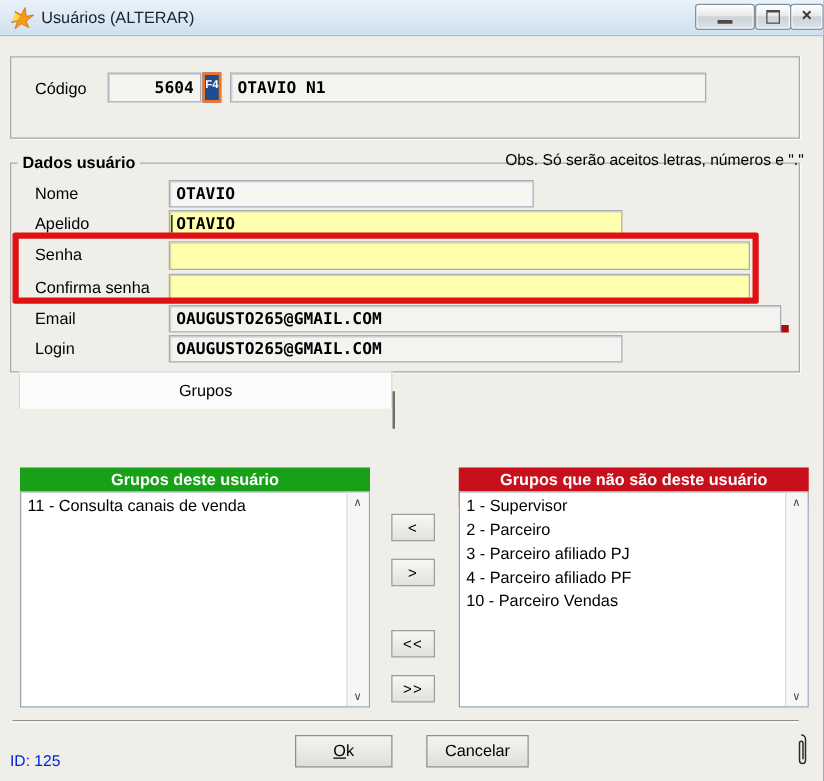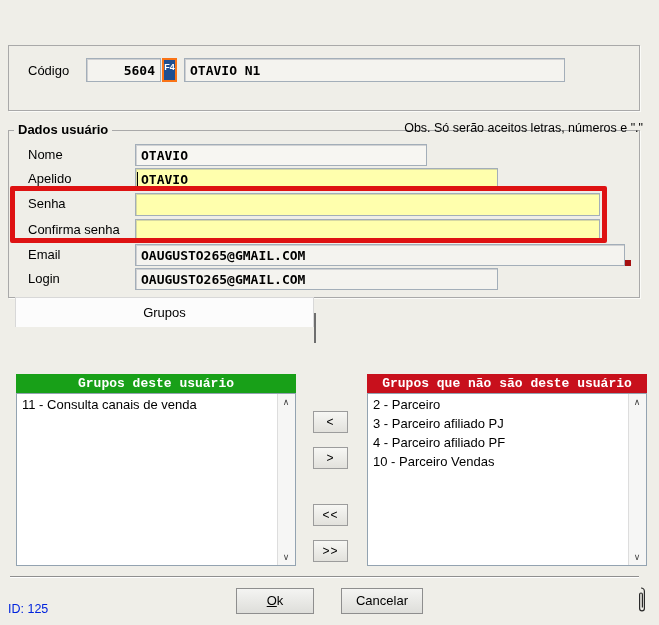--- a/index.html
+++ b/index.html
@@ -45,21 +45,21 @@
     box-sizing:border-box;border:5px solid #DE1212;border-radius:2px;pointer-events:none;}
   .red-dot{position:absolute;left:625px;top:260px;width:6px;height:6px;background:#A61010;}
   
   .tab{position:absolute;box-sizing:border-box;background:#FBFBFA;border:1px solid #D8D8D8;
     text-align:center;cursor:pointer;}
   .tab-grupos{left:15px;top:297px;width:299px;height:30px;line-height:29px;border-bottom:none;background:#FCFCFC;}
   .tab-web{left:316px;top:317px;width:329px;height:26px;line-height:25px;background:#F7F7F6;}
   .tab-divider{position:absolute;left:314px;top:313px;width:2px;height:30px;background:#6E6E6E;}
   
   .list-header{position:absolute;box-sizing:border-box;height:31px;color:#fff;font-weight:bold;
-    text-align:center;line-height:19px;font-size:13px;font-family:Liberation Mono, monospace;}
+    text-align:center;line-height:19px;font-size:13px;}
   .hdr-member{left:16px;top:374px;width:280px;background:#18A018;}
   .hdr-nonmember{left:367px;top:374px;width:280px;background:#C8101C;}
   .listbox{position:absolute;box-sizing:border-box;width:280px;height:173px;top:393px;
     background:#fff;border:1px solid #93A3B1;overflow:hidden;}
   .lb-member{left:16px;}
   .lb-nonmember{left:367px;}
   .list-items{position:absolute;left:0;top:0;right:17px;bottom:0;padding:1px 0;}
   .list-item{padding:1px 5px;line-height:17px;white-space:nowrap;cursor:default;}
   .scrollbar{position:absolute;top:0;bottom:0;right:0;width:17px;background:#F6F6F5;
     border-left:1px solid #DDDDDD;}
@@ -82,20 +82,36 @@
   .cancel-btn{left:341px;width:82px;}
   .id-link{position:absolute;left:8px;top:602px;color:#0023DD;
     font-size:12.5px;cursor:pointer;}
   .paperclip{position:absolute;left:634px;top:584px;}
 </style>
 </head>
 <body>
 
 <div id="win">
 
+  <div class="titlebar">
+    <svg class="app-icon" viewBox="0 0 20 19">
+      <polygon points="1,13 6,9 4,4 9,7 12,1 13,8 19,7 13,12 15,17 9,14 4,18 6,12" fill="#F59A1A" stroke="#C96A05" stroke-width="0.6"></polygon>
+      <polygon points="4,5 8,8 6,11 2,12" fill="#FFD84D"></polygon>
+    </svg>
+    <span class="title-text">Usuários (ALTERAR)</span>
+    <div class="winbtn btn-min">
+      <span class="min-glyph"></span>
+    </div>
+    <div class="winbtn btn-max">
+      <span class="max-glyph"></span>
+    </div>
+    <div class="winbtn btn-close">
+      <span class="close-glyph">✕</span>
+    </div>
+  </div>
 
   <div class="groupbox" style="left:8px;top:45px;width:630px;height:64px;"></div>
   <span class="form-label" style="left:28px;top:63px;">Código</span>
   <input class="field right" style="left: 86px; top: 58px; width: 75px; height: 24px;" value="5604">
   <div class="f4-btn" style="left:162px;top:58px;">F4</div>
   <input class="field" style="left: 184px; top: 58px; width: 381px; height: 24px;" value="OTAVIO N1">
 
   <div class="groupbox" style="left:8px;top:130px;width:630px;height:166px;"></div>
   <span class="gb-label" style="left:14px;top:122px;">Dados usuário</span>
   <span class="obs-note">Obs. Só serão aceitos letras, números e "."</span>
@@ -132,20 +148,21 @@
       </div>
     <div class="scrollbar">
       <div class="scroll-arrow arrow-up">∧</div>
       <div class="scroll-arrow arrow-down">∨</div>
     </div>
   </div>
 
   <div class="list-header hdr-nonmember">Grupos que não são deste usuário</div>
   <div class="listbox lb-nonmember">
     <div class="list-items">
+        <div class="list-item">1 - Supervisor</div>
         <div class="list-item">2 - Parceiro</div>
         <div class="list-item">3 - Parceiro afiliado PJ</div>
         <div class="list-item">4 - Parceiro afiliado PF</div>
         <div class="list-item">10 - Parceiro Vendas</div>
       </div>
     <div class="scrollbar">
       <div class="scroll-arrow arrow-up">∧</div>
       <div class="scroll-arrow arrow-down">∨</div>
     </div>
   </div>

